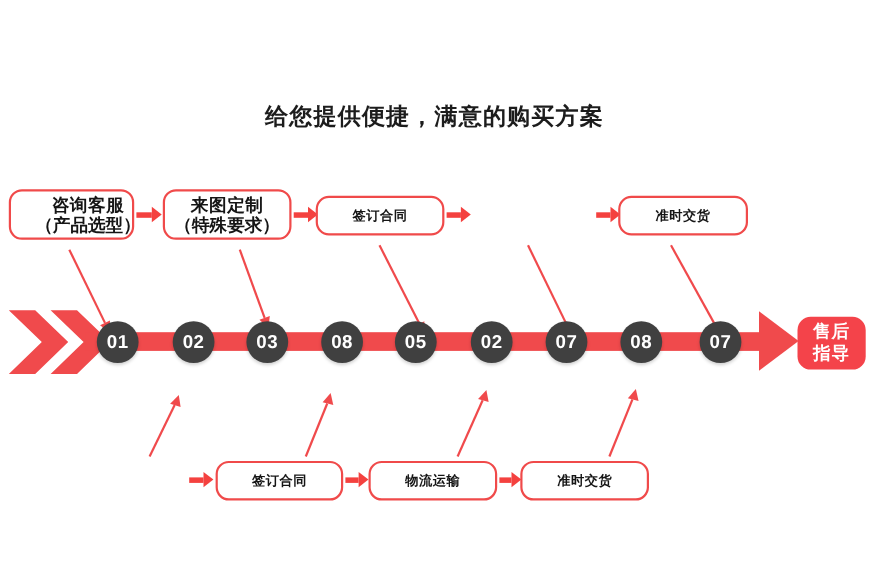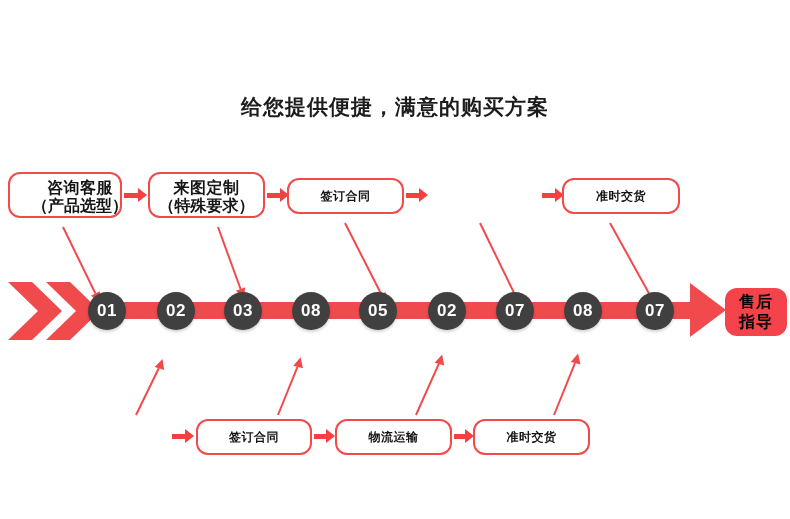--- a/index.html
+++ b/index.html
@@ -119,21 +119,21 @@
     border-left:10px solid #f04a4c;
   }
 
   
   .badge{
     position:absolute;
     left:725px;top:288px;
     width:62px;height:48px;
     background:#f4434a;
     border-radius:12px;
-    color:#000000;
+    color:#ffffff;
     display:flex;flex-direction:column;
     align-items:center;justify-content:center;
     font-size:16px;line-height:20px;font-weight:bold;
     letter-spacing:1px;
   }
 </style>
 </head>
 <body>
 
 <div id="stage">

